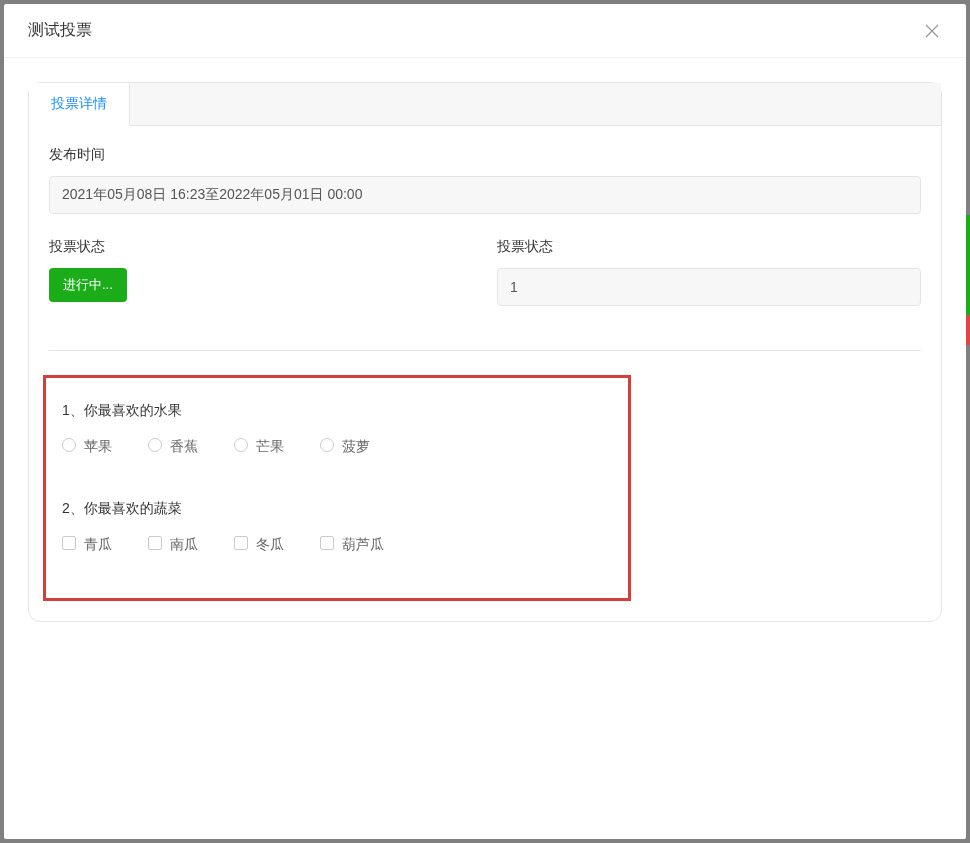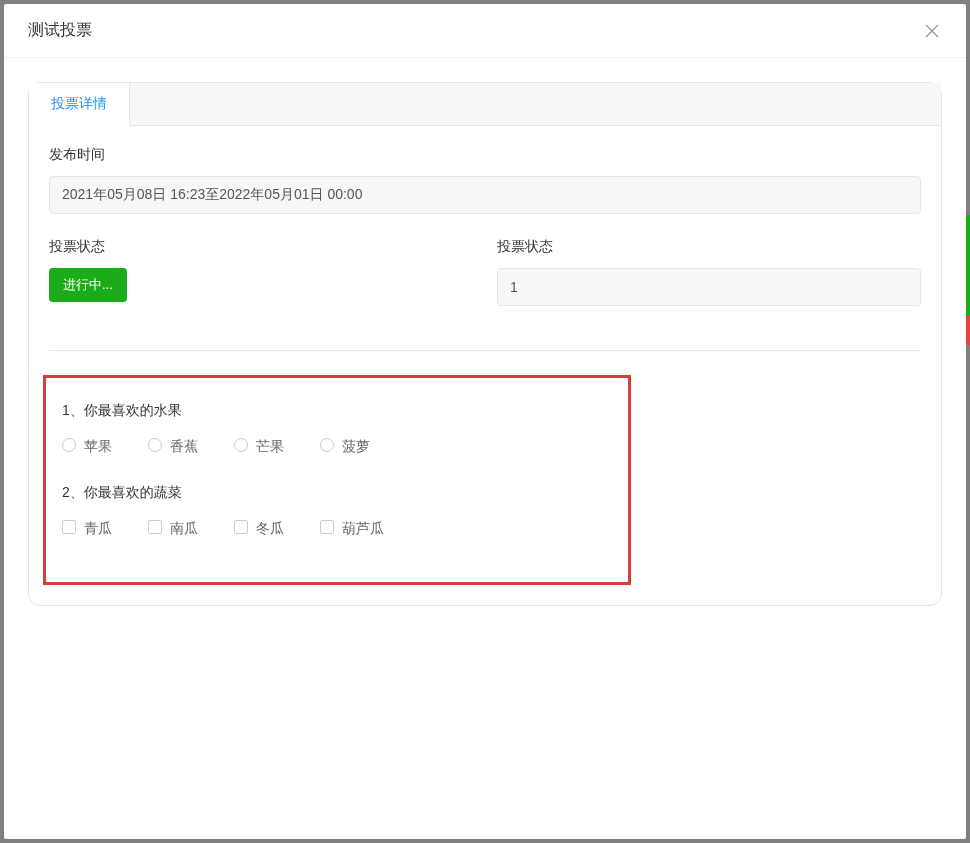--- a/index.html
+++ b/index.html
@@ -139,21 +139,21 @@
       padding: 8px 14px;
       border-radius: 4px;
       font-size: 13px;
     }
     .hr {
       border: none;
       border-top: 1px solid #e5e5e5;
       margin: 20px 0 32px 0;
     }
     .question-block {
-      margin-bottom: 28px;
+      margin-bottom: 44px;
     }
     .question-title {
       font-size: 14px;
       color: #333;
       font-weight: 500;
       margin-bottom: 18px;
     }
     .options-row {
       display: flex;
       gap: 36px;

